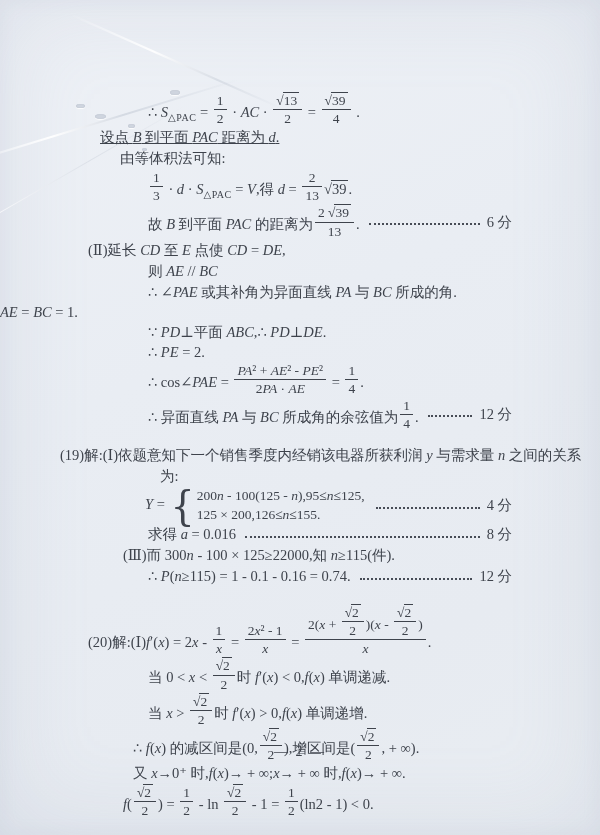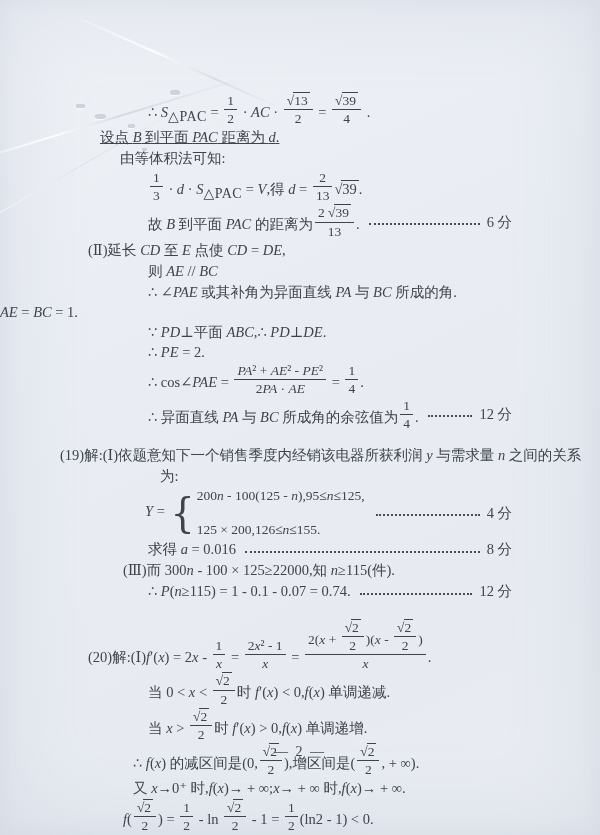--- a/index.html
+++ b/index.html
@@ -22,32 +22,32 @@
     box-shadow:0 1px 1px rgba(255,255,255,.9), inset 0 0 1px rgba(140,150,168,.6);}
   
   .content{position:absolute;top:93px;left:0;right:0;}
   .section{display:block;}
   .sec-19{margin-top:15px;}
   .sec-20{margin-top:19px;}
   .line{display:flex;align-items:center;min-height:17px;margin-bottom:2px;}
   .line.leader{margin-right:88px;}
   .grp{white-space:nowrap;}
   .ri{font-style:italic;}
-  .sub{font-size:14px;vertical-align:-4px;font-style:normal;letter-spacing:.5px;}
+  .sub{font-size:10px;vertical-align:-4px;font-style:normal;letter-spacing:.5px;}
   .frac{display:inline-block;vertical-align:-40%;text-align:center;line-height:1.12;
     font-size:13.5px;margin:0 2px;}
   .frac .num{display:block;border-bottom:1px solid currentColor;padding:0 3px 1px;white-space:nowrap;}
   .frac .den{display:block;padding:1px 3px 0;white-space:nowrap;}
   .sqrt{white-space:nowrap;}
   .rsign{letter-spacing:-1px;}
   .rbody{border-top:1.2px solid currentColor;padding:0 2px 0 1px;}
   .cases{display:inline-flex;align-items:center;vertical-align:middle;margin:0 2px;}
   .cases .brace{font-family:"DejaVu Serif","DejaVu Sans",serif;font-size:38px;font-weight:400;
     line-height:.9;margin-right:2px;transform:scaleY(1.1);}
-  .cases .rows{display:flex;flex-direction:column;gap:18px;font-size:13.5px;}
+  .cases .rows{display:flex;flex-direction:column;gap:3px;font-size:13.5px;}
   .cases .crow{white-space:nowrap;}
   .dots{flex:1 1 auto;min-width:26px;height:0;margin:0 7px 0 9px;align-self:center;
     border-bottom:2px dotted #474c56;transform:translateY(2px);}
   .score{white-space:nowrap;flex:0 0 auto;}
   .pageno{position:absolute;top:744px;left:0;right:0;text-align:center;
     font-size:14px;letter-spacing:2px;}
 </style>
 </head>
 <body>
 
@@ -127,21 +127,21 @@
         </div>
         <div class="line leader" style="margin-left: 148px;">
           <span class="grp"><span class="r">求得 </span><span class="ri">a</span><span class="r"> = 0.016</span></span>
           <span class="dots"></span>
           <span class="score">8 分</span>
         </div>
         <div class="line" style="margin-left: 123px;">
           <span class="grp"><span class="r">(Ⅲ)而 300</span><span class="ri">n</span><span class="r"> - 100 × 125≥22000,知 </span><span class="ri">n</span><span class="r">≥115(件).</span></span>
         </div>
         <div class="line leader" style="margin-left: 148px;">
-          <span class="grp"><span class="r">∴ </span><span class="ri">P</span><span class="r">(</span><span class="ri">n</span><span class="r">≥115) = 1 - 0.1 - 0.07 = 0.74.</span></span>
+          <span class="grp"><span class="r">∴ </span><span class="ri">P</span><span class="r">(</span><span class="ri">n</span><span class="r">≥115) = 1 - 0.1 - 0.16 = 0.74.</span></span>
           <span class="dots"></span>
           <span class="score">12 分</span>
         </div>
       </div>
       <div class="section sec-20">
         <div class="line" style="margin-left: 88px;">
           <span class="grp"><span class="r">(20)解:(Ⅰ)</span><span class="ri">f</span><span class="r">′(</span><span class="ri">x</span><span class="r">) = 2</span><span class="ri">x</span><span class="r"> - </span><span class="frac"><span class="num"><span class="r">1</span></span><span class="den"><span class="ri">x</span></span></span><span class="r"> = </span><span class="frac"><span class="num"><span class="r">2</span><span class="ri">x</span><span class="r">² - 1</span></span><span class="den"><span class="ri">x</span></span></span><span class="r"> = </span><span class="frac"><span class="num"><span class="r">2(</span><span class="ri">x</span><span class="r"> + </span><span class="frac"><span class="num"><span class="sqrt"><span class="rsign">√</span><span class="rbody"><span class="r">2</span></span></span></span><span class="den"><span class="r">2</span></span></span><span class="r">)(</span><span class="ri">x</span><span class="r"> - </span><span class="frac"><span class="num"><span class="sqrt"><span class="rsign">√</span><span class="rbody"><span class="r">2</span></span></span></span><span class="den"><span class="r">2</span></span></span><span class="r">)</span></span><span class="den"><span class="ri">x</span></span></span><span class="r">.</span></span>
         </div>
         <div class="line" style="margin-left: 148px;">
           <span class="grp"><span class="r">当 0 &lt; </span><span class="ri">x</span><span class="r"> &lt; </span><span class="frac"><span class="num"><span class="sqrt"><span class="rsign">√</span><span class="rbody"><span class="r">2</span></span></span></span><span class="den"><span class="r">2</span></span></span><span class="r">时 </span><span class="ri">f</span><span class="r">′(</span><span class="ri">x</span><span class="r">) &lt; 0,</span><span class="ri">f</span><span class="r">(</span><span class="ri">x</span><span class="r">) 单调递减.</span></span>

